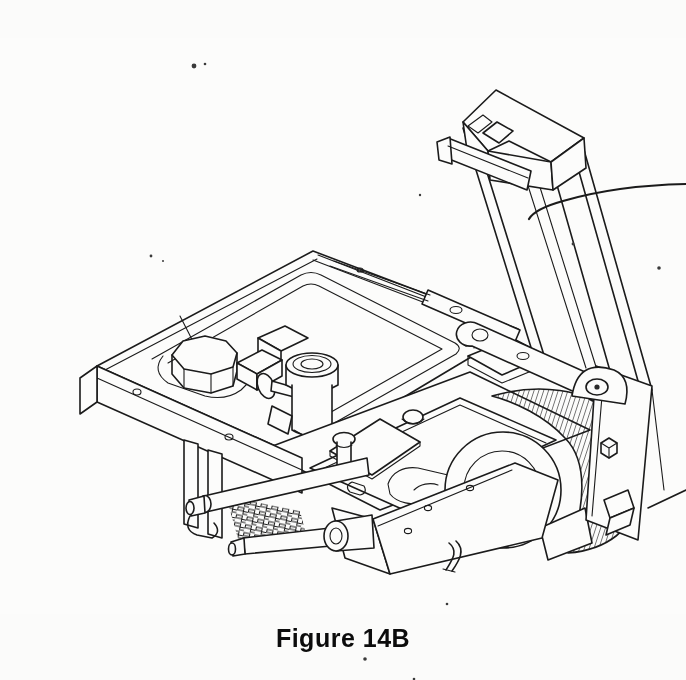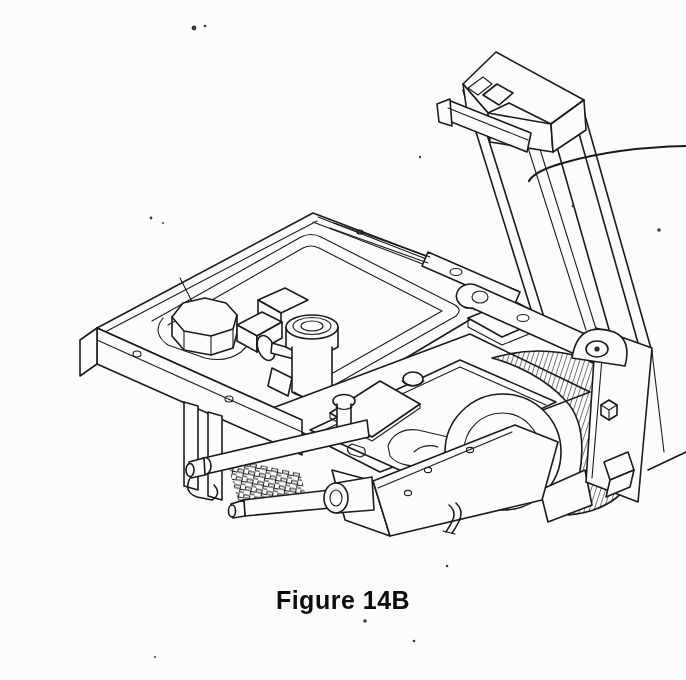--- a/index.html
+++ b/index.html
@@ -3,21 +3,21 @@
 <meta charset="utf-8">
 <style>
   html,body{margin:0;padding:0;}
   body{
     width:686px;height:680px;
     background:#fbfbfa;
     font-family:"Liberation Sans", sans-serif;
     overflow:hidden;
   }
   .page{
-    position:relative;width:686px;height:576px;background:#fcfcfb;
+    position:relative;width:686px;height:576px;background:#fcfcfb;margin-top:38px;
   }
   .drawing{position:absolute;left:0;top:0;}
   .caption{
     position:absolute;left:0;top:586px;width:100%;
     text-align:center;
     font-weight:bold;font-size:25px;color:#0c0c0c;
     letter-spacing:0.5px;
     font-family:"Liberation Sans", sans-serif;
   }
   svg .ln{fill:none;stroke:#1b1b1b;stroke-width:1.6;stroke-linejoin:round;stroke-linecap:round;}

